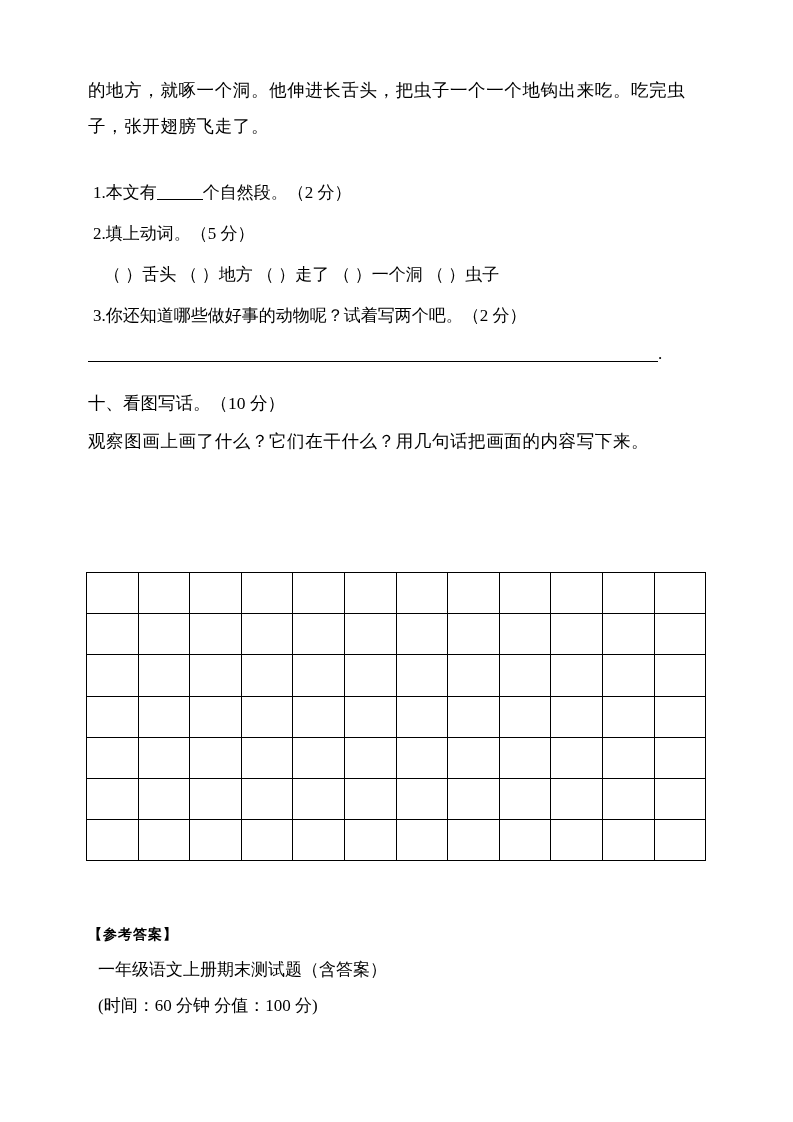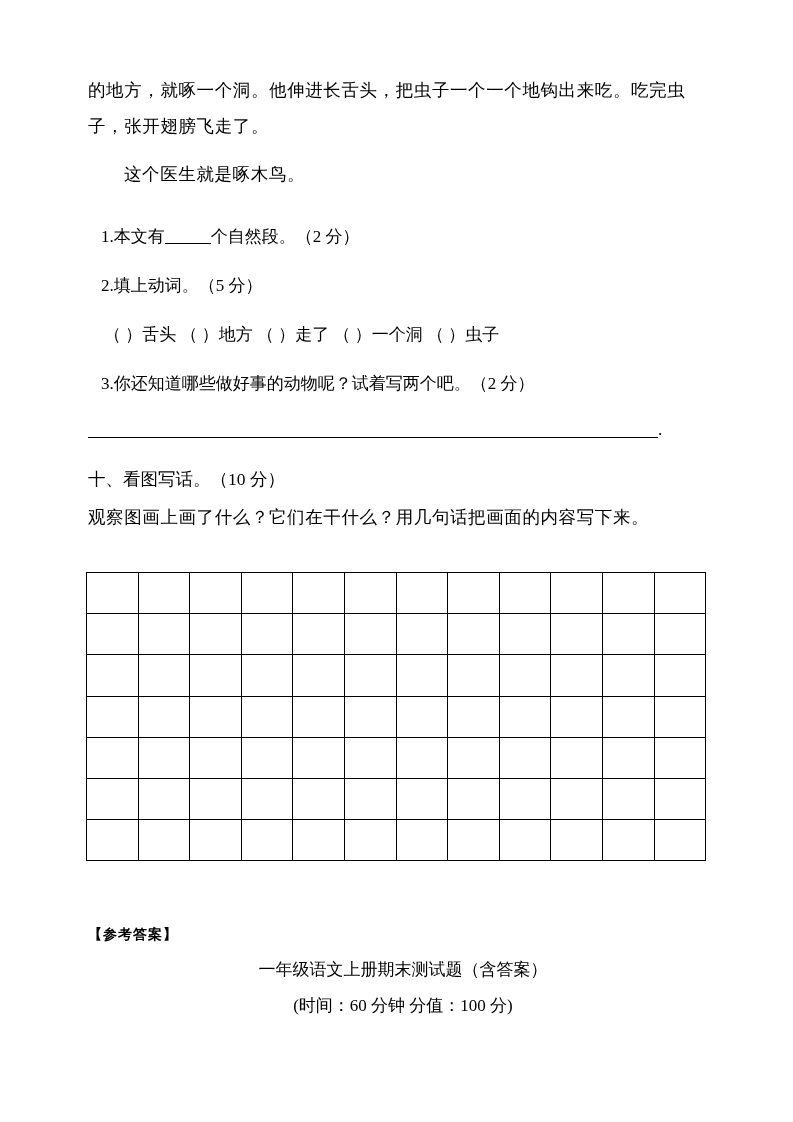--- a/index.html
+++ b/index.html
@@ -37,21 +37,21 @@
   }
   .para.wrapline {
     white-space: normal;
   }
   .indent2 {
     text-indent: 36px;
   }
   .q-line {
     font-size: 17px;
     line-height: 36px;
-    margin: 13px;
+    margin: 5px;
     white-space: nowrap;
   }
   .fill-blank {
     display: inline-block;
     border-bottom: 1px solid #000;
     width: 46px;
     height: 17px;
     vertical-align: -2px;
   }
   .blank-row {
@@ -109,37 +109,35 @@
     font-size: 14px;
     font-weight: bold;
     line-height: 34px;
     margin: 0;
     letter-spacing: 1px;
   }
   .centerline {
     font-size: 17px;
     line-height: 36px;
     margin: 0;
-    text-align: center;
   }
   .centerline.c1 { padding-left: 10px; }
   .centerline.c2 { padding-left: 10px; }
 </style>
 </head>
 <body>
 
 <div class="page">
 
   <div class="content">
 
     <p class="para">的地方，就啄一个洞。他伸进长舌头，把虫子一个一个地钩出来吃。吃完虫</p>
     <p class="para">子，张开翅膀飞走了。</p>
     <div class="spacer-sm"></div>
     <div class="spacer-sm"></div>
-    <p class="para indent2">这个医生就是啄木鸟。</p>
 
     <div class="spacer-md"></div>
 
     <p class="q-line"><span>1.</span><span>本文有</span><span class="fill-blank"></span><span>个自然段。</span><span>（2 分）</span></p>
 
     <p class="q-line"><span>2.</span><span>填上动词。</span><span>（5 分）</span></p>
 
     <p class="blank-row">（    ）舌头      （    ）地方     （    ）走了   （    ）一个洞      （    ）虫子</p>
 
     <p class="q-line"><span>3.</span><span>你还知道哪些做好事的动物呢？试着写两个吧。</span><span>（2 分）</span></p>

